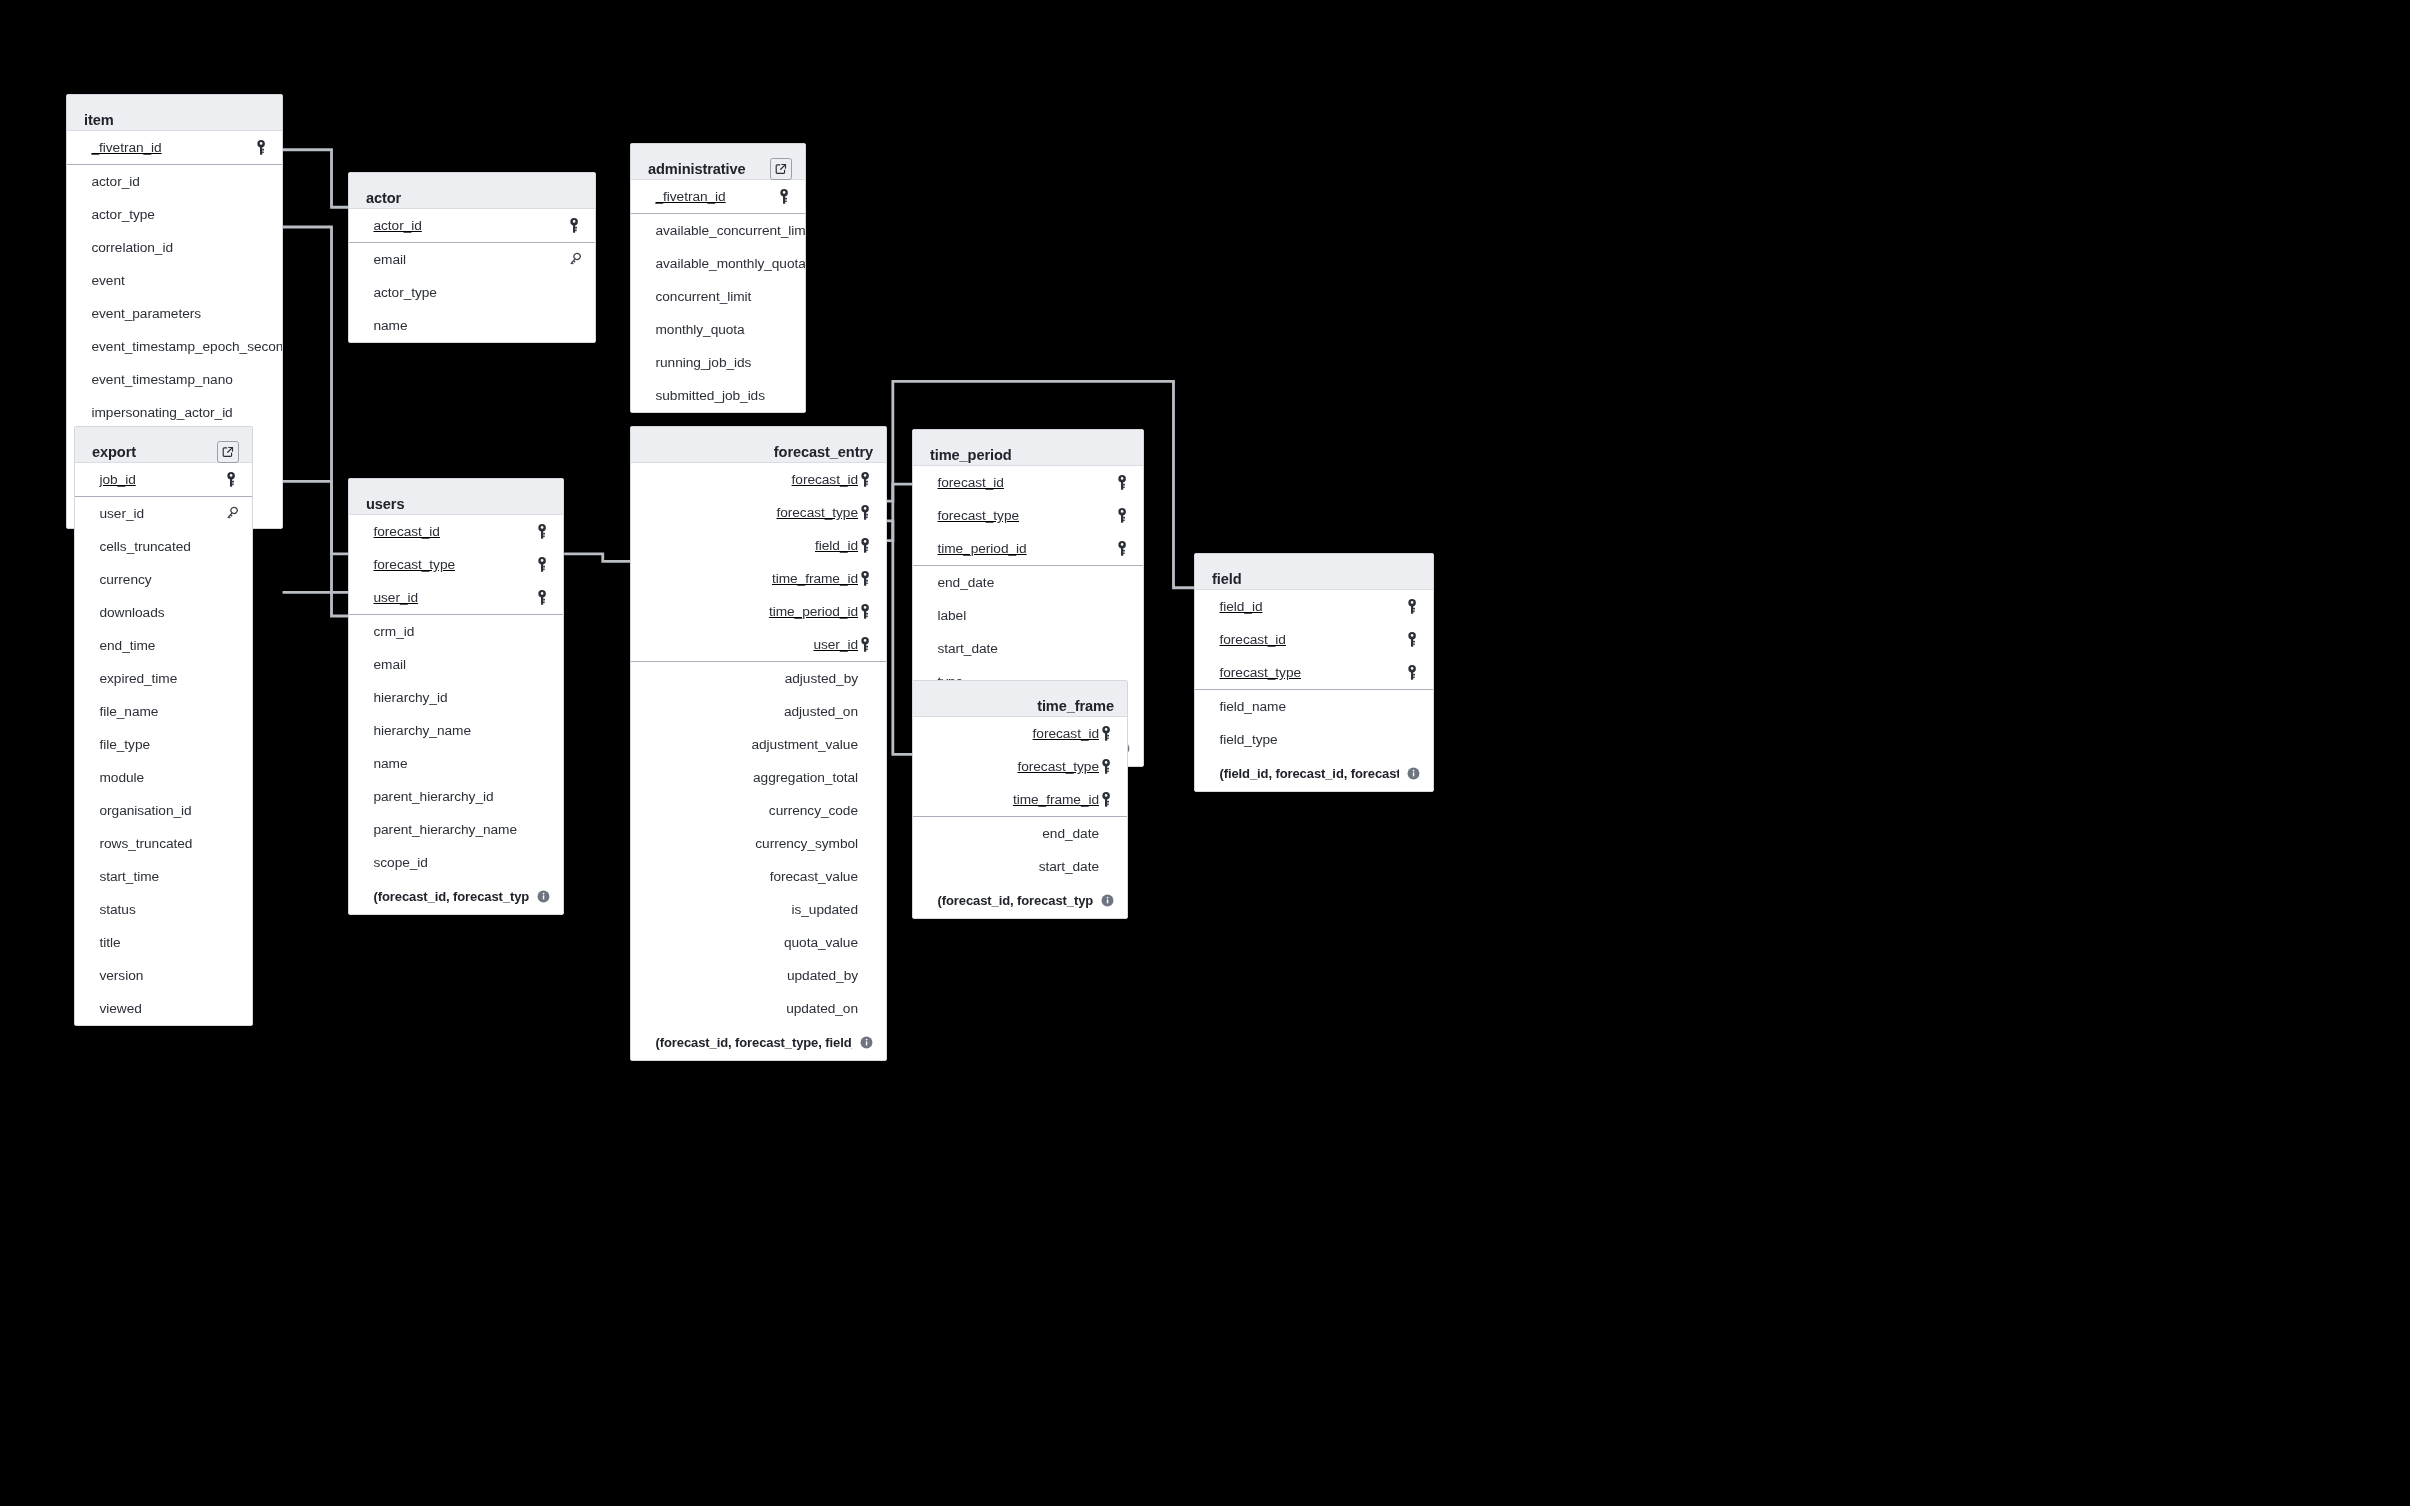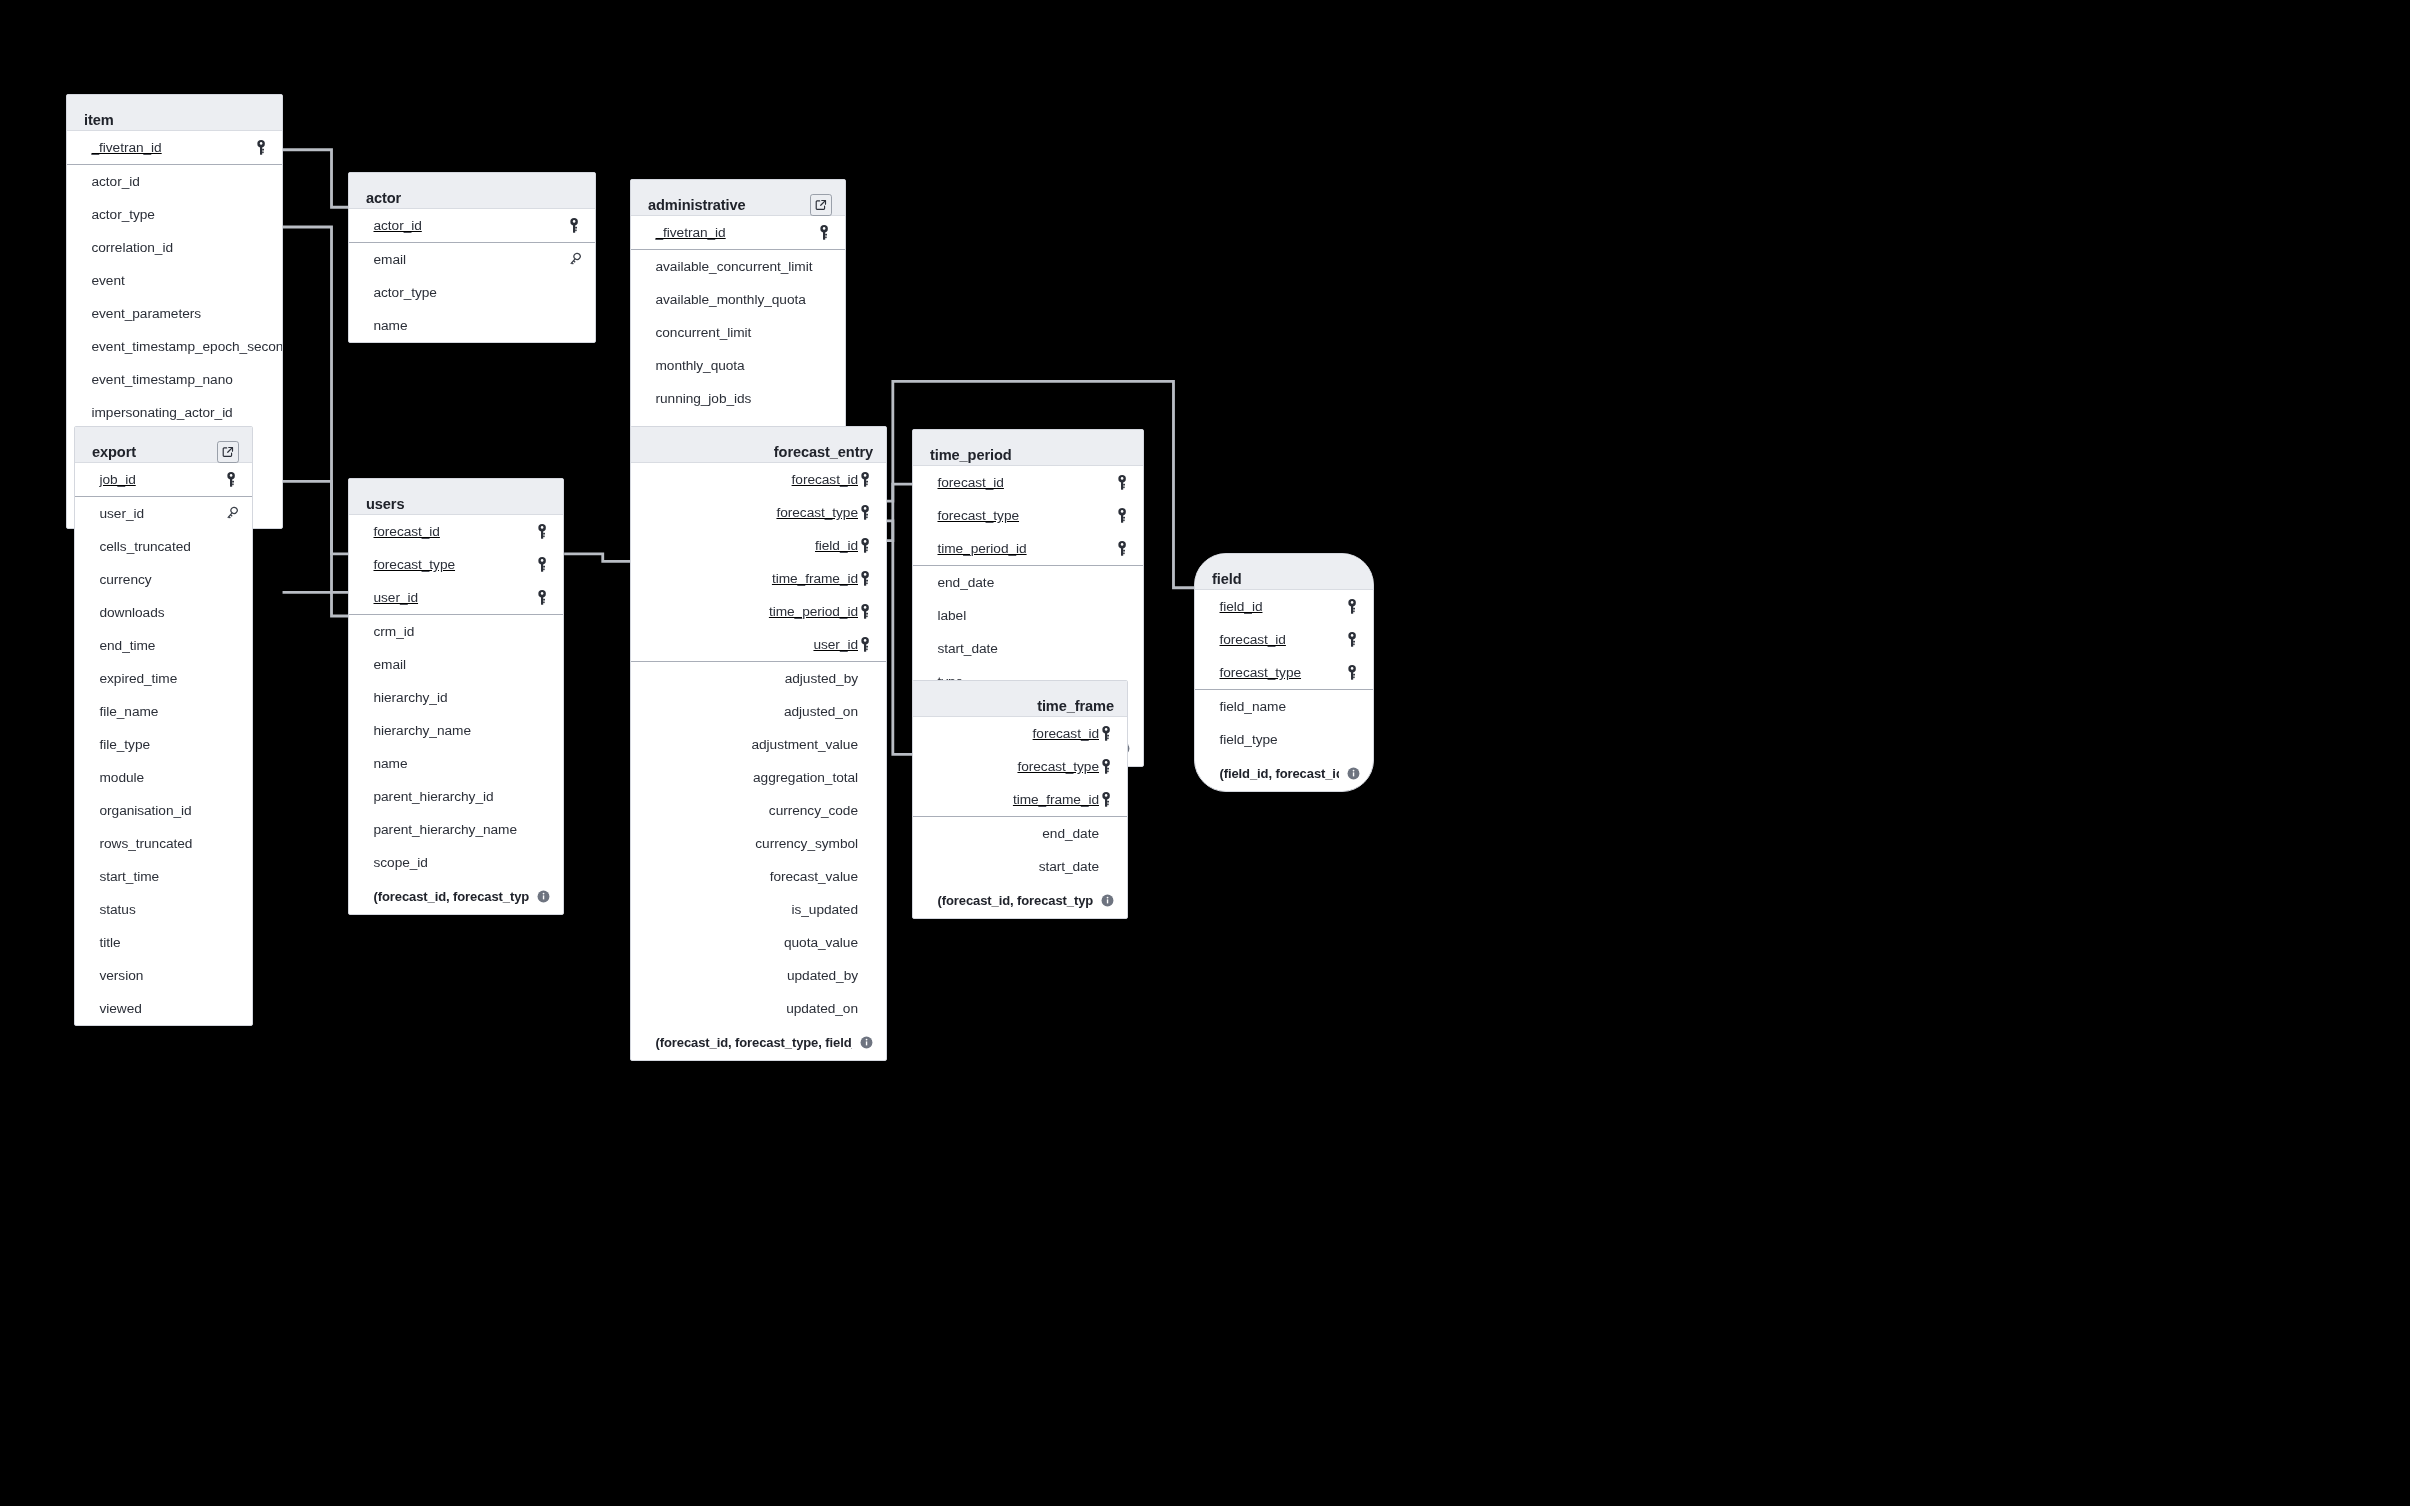--- a/index.html
+++ b/index.html
@@ -232,21 +232,21 @@
           <div class="col-row">
             <div class="col-name">actor_type</div>
             <div class="key-slot"></div>
           </div>
           <div class="col-row">
             <div class="col-name">name</div>
             <div class="key-slot"></div>
           </div>
         </div>
       </div>
-      <div class="table-card" style="left: 630px; top: 143px; width: 216px; margin-top: 36px;">
+      <div class="table-card" style="left: 630px; top: 143px; width: 176px;">
         <div class="table-header">
           <div class="table-title">administrative</div>
           <div class="ext-btn">
             <svg width="12.2" height="12.2" viewBox="0 0 13 13">
               <path d="M5 2 H2.2 a0.9 0.9 0 0 0 -0.9 0.9 V10.1 a0.9 0.9 0 0 0 0.9 0.9 H9.3 a0.9 0.9 0 0 0 0.9 -0.9 V7.6" fill="none" stroke="#2b2f38" stroke-width="1.25" stroke-linecap="round"></path>
               <path d="M7.2 1.6 H11.2 V5.6" fill="none" stroke="#2b2f38" stroke-width="1.25" stroke-linecap="round" stroke-linejoin="round"></path>
               <path d="M11 1.8 L6.1 6.7" fill="none" stroke="#2b2f38" stroke-width="1.25" stroke-linecap="round"></path>
             </svg>
           </div>
         </div>
@@ -745,21 +745,21 @@
             <div class="info-icon">
               <svg width="13" height="13" viewBox="0 0 14 14">
                 <circle cx="7" cy="7" r="6.4" fill="#6e7480"></circle>
                 <rect x="6.3" y="5.8" width="1.5" height="4.3" fill="#ffffff"></rect>
                 <circle cx="7.05" cy="3.9" r="0.95" fill="#ffffff"></circle>
               </svg>
             </div>
           </div>
         </div>
       </div>
-      <div class="table-card" style="left: 1194px; top: 553px; width: 180px; border-radius: 32px;">
+      <div class="table-card" style="left: 1194px; top: 553px; width: 240px;">
         <div class="table-header">
           <div class="table-title">field</div>
         </div>
         <div class="pk-block">
           <div class="col-row">
             <div class="col-name">field_id</div>
             <div class="key-slot">
               <svg width="12.2" height="15" viewBox="0 0 13 16">
                 <circle cx="6.5" cy="4" r="4" fill="#2b2f38"></circle>
                 <circle cx="6.5" cy="3.6" r="1.35" fill="#ffffff"></circle>

